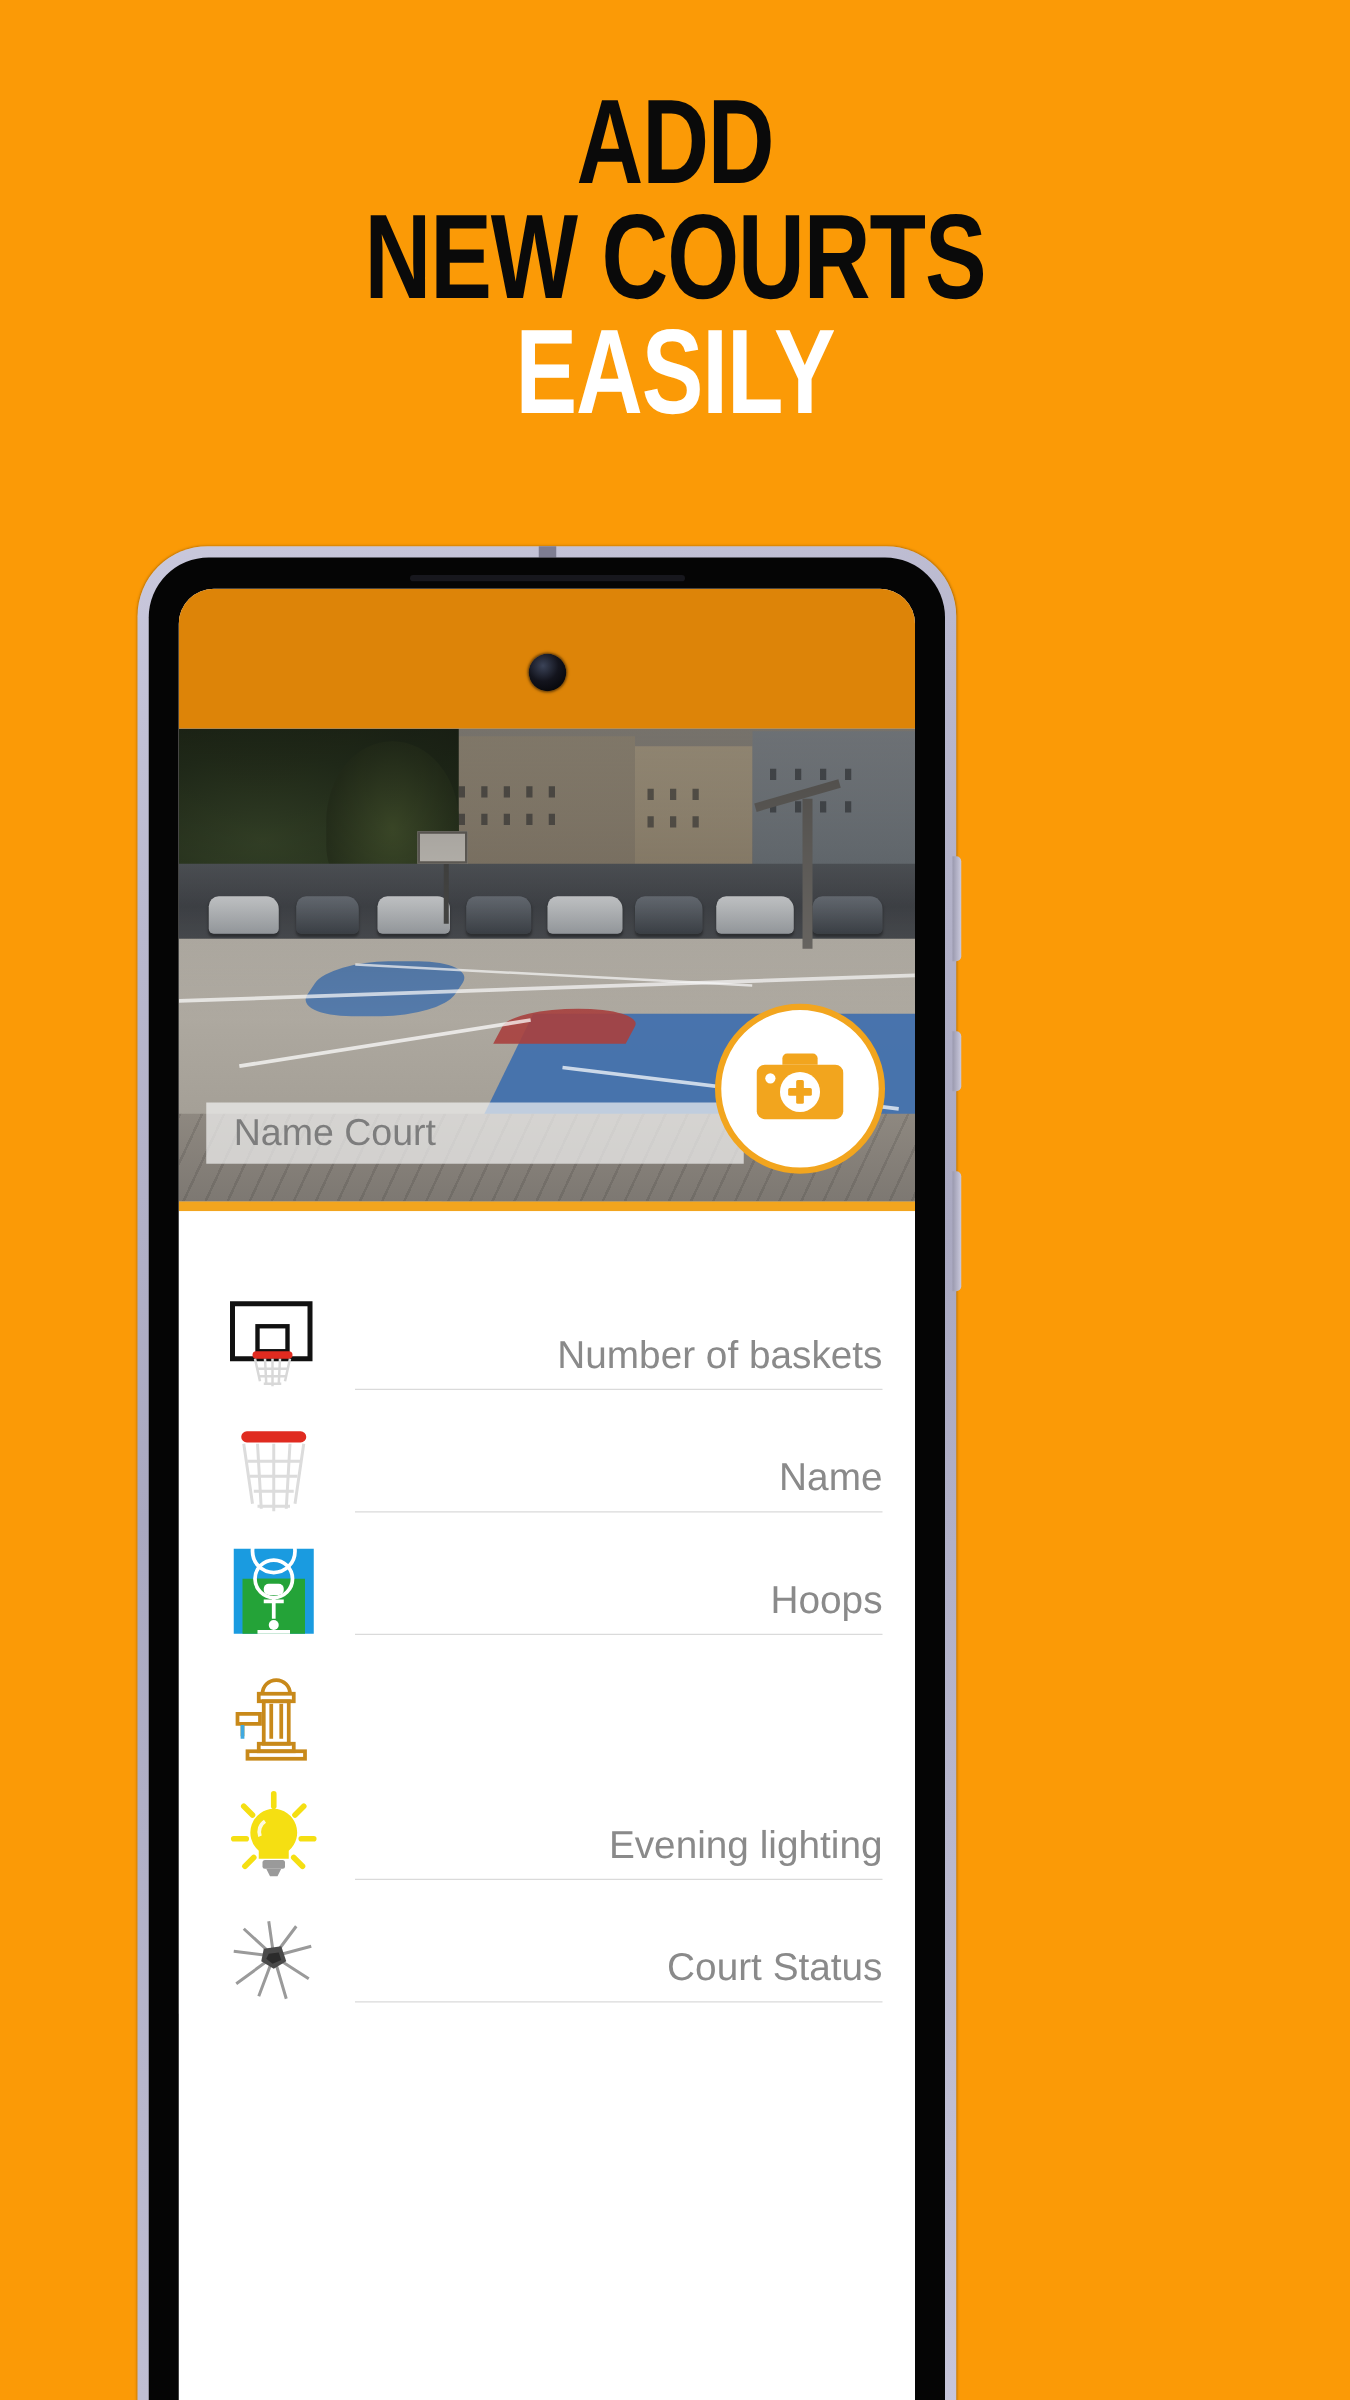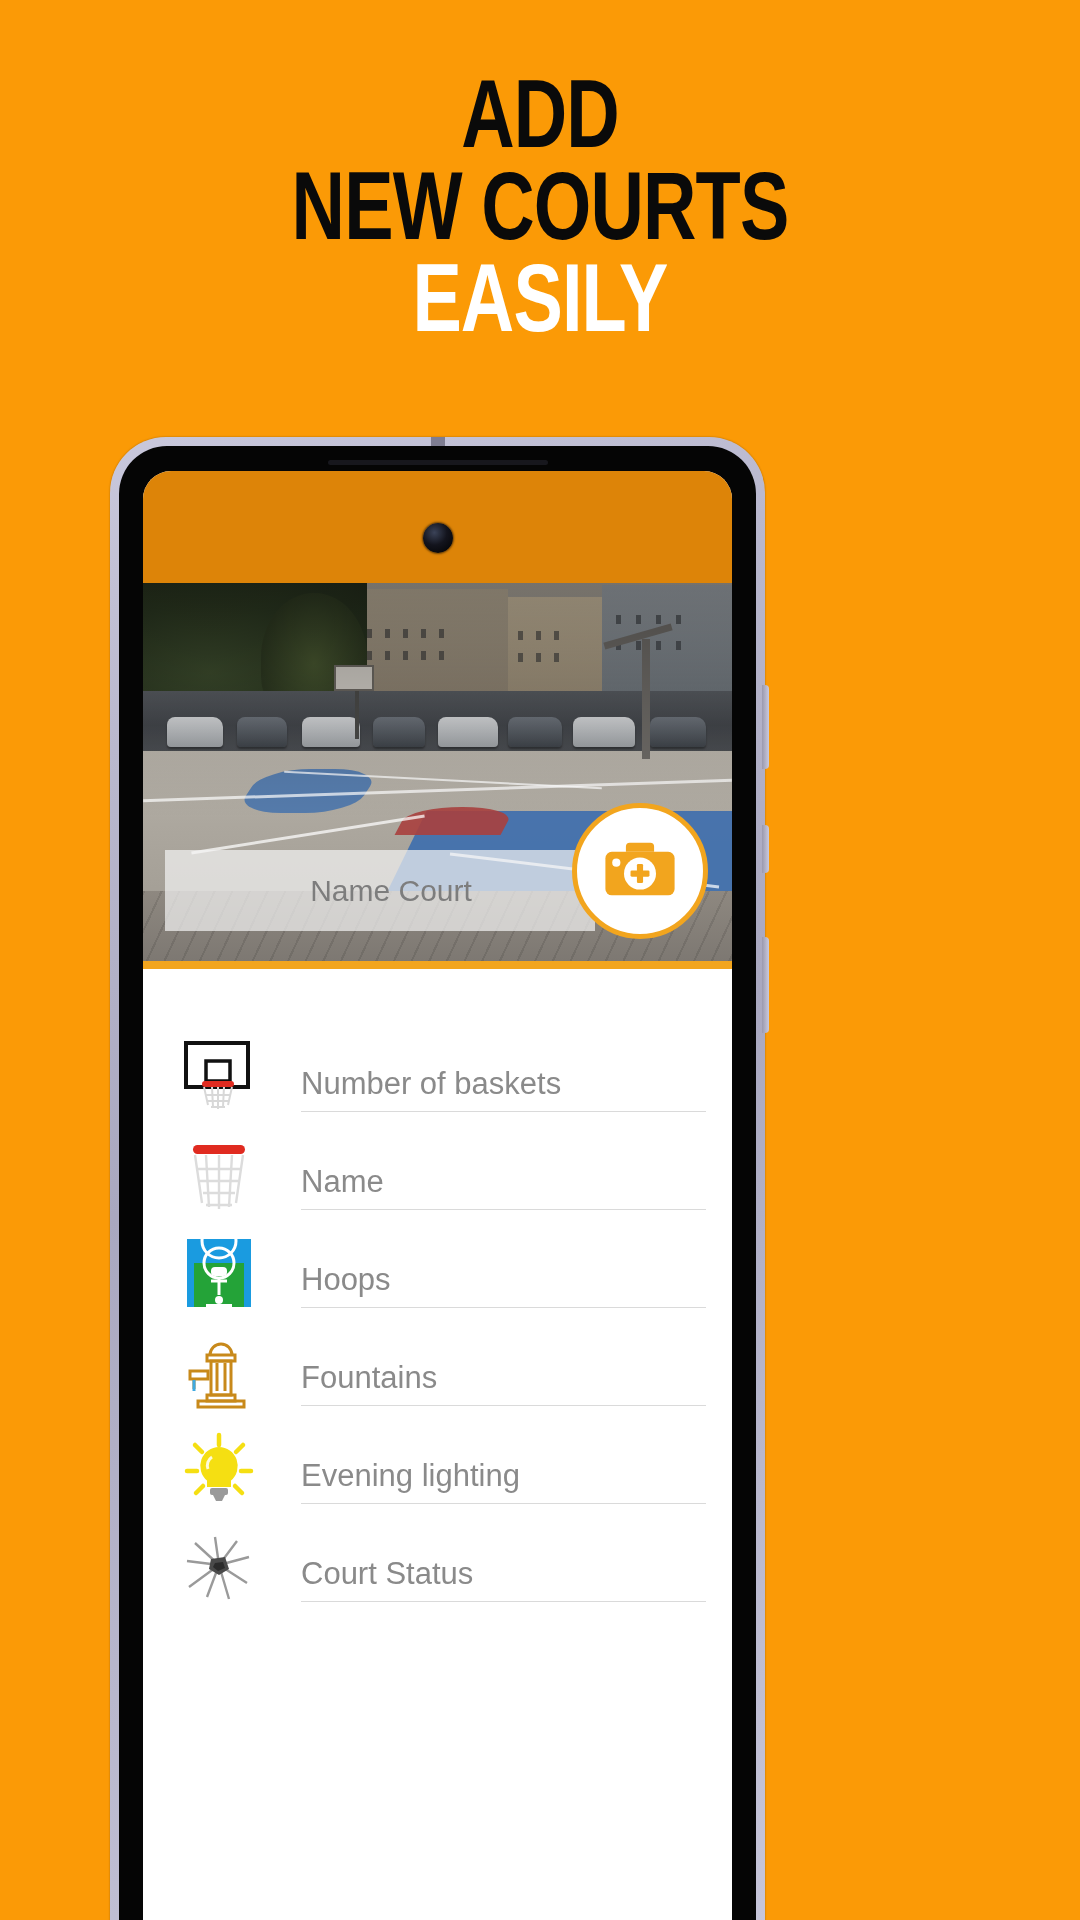--- a/index.html
+++ b/index.html
@@ -194,25 +194,24 @@
   }
   #hero-shade {
     position:absolute; inset:0;
     background:linear-gradient(180deg, rgba(0,0,0,.30) 0%, rgba(0,0,0,.10) 38%, rgba(0,0,0,0) 62%);
   }
 
   
   #name-field {
     position:absolute;
     left:22px; bottom:30px;
-    width:430px; height:81px;
+    width:430px; height:49px;
     background:rgba(244,244,244,.70);
     display:flex; align-items:center;
     padding-left:22px;
-    justify-content:center;
   }
   #name-field span {
     font-size:30px; color:#7d7d7d;
   }
 
   
   #hero-divider {
     height:8px; width:100%; background:#F2A51E;
   }
 
@@ -241,25 +240,26 @@
     margin-bottom:10px;
   }
   .row-icon {
     width:96px; height:84px;
     display:flex; align-items:center; justify-content:center;
     flex:0 0 96px;
   }
   .row-icon svg { display:block; }
   .row-field {
     flex:1 1 auto;
-    margin-left:34px;
+    margin-left:17px;
     height:70px;
     display:flex; align-items:flex-end;
     border-bottom:1px solid #dadada;
     padding-bottom:10px;
+    justify-content:flex-end;
   }
   .row-field span {
     font-size:31px;
     color:#8a8a8a;
     line-height:34px;
   }
 </style>
 </head>
 <body>
 
@@ -429,23 +429,20 @@
                 <rect x="29" y="28" width="20" height="34"></rect>
                 <path d="M35 30 V58 M43 30 V58"></path>
                 <rect x="25" y="62" width="28" height="6"></rect>
                 <rect x="16" y="68" width="46" height="6"></rect>
                 <path d="M8 38 H26 V46 H8 Z"></path>
                 <path d="M12 46 V56"></path>
               </g>
               <path d="M12 47 V58" stroke="#3FA9E0" stroke-width="3" fill="none"></path>
             </svg>
           </div>
-          <div class="row-field">
-            <span>Fountains</span>
-          </div>
         </div>
 
         <div class="row">
           <div class="row-icon">
             <svg width="74" height="76" viewBox="0 0 74 76">
               <g stroke="#F5DF12" stroke-width="4.5" stroke-linecap="round">
                 <path d="M37 4 V14"></path>
                 <path d="M13 14 L20 21"></path>
                 <path d="M61 14 L54 21"></path>
                 <path d="M5 40 H15"></path>

